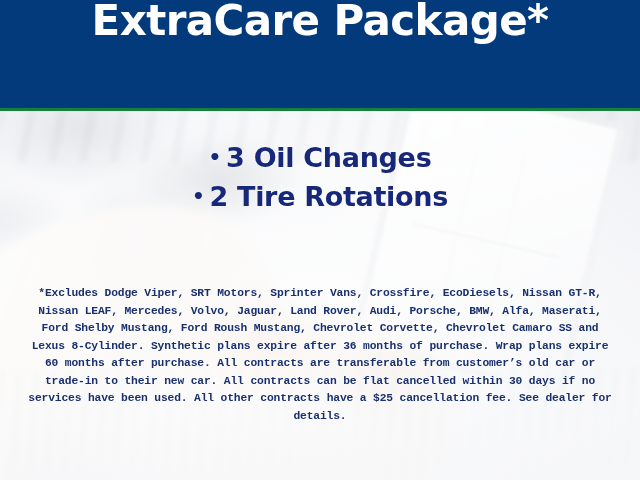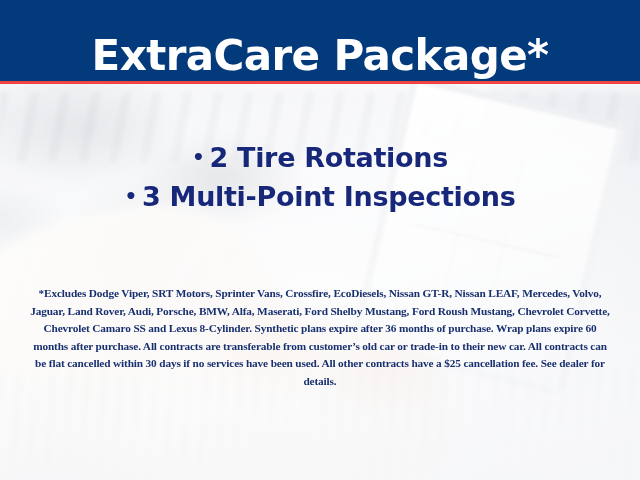--- a/index.html
+++ b/index.html
@@ -166,26 +166,26 @@
     background: radial-gradient(ellipse 520px 300px at 320px 300px,
                 rgba(255,255,255,.55), rgba(255,255,255,.18) 70%, rgba(255,255,255,0));
   }
 
   
   .header-band {
     position: absolute;
     left: 0;
     top: 0;
     width: 640px;
-    height: 84px;
+    height: 111px;
     background: #033a7b;
-    border-bottom: 3px solid #ef4444;
+    border-bottom: 3px solid #15803d;
     box-sizing: border-box;
     display: flex;
-    align-items: flex-end;
+    align-items: flex-start;
     justify-content: center;
   }
   .header-title {
     color: #ffffff;
     font-family: "DejaVu Sans", sans-serif;
     font-size: 42px;
     font-weight: bold;
     letter-spacing: -0.6px;
     line-height: 1;
     margin: 0;
@@ -221,21 +221,21 @@
   }
 
   
   .disclaimer {
     position: absolute;
     left: 28px;
     top: 285px;
     width: 584px;
     margin: 0;
     color: #19306f;
-    font-family: Liberation Serif, serif;
+    font-family: Liberation Mono, monospace;
     font-size: 11.3px;
     font-weight: bold;
     line-height: 17.5px;
     text-align: center;
     letter-spacing: -0.15px;
     text-shadow: 0 0 2px rgba(255,255,255,.8), 0 0 4px rgba(255,255,255,.6);
   }
 </style>
 </head>
 <body>
@@ -256,22 +256,22 @@
     <div class="bg-veil"></div>
     <div class="bg-veil2"></div>
   </div>
 
   <div class="header-band">
     <h1 class="header-title">ExtraCare Package*</h1>
   </div>
 
   <ul class="benefits">
     <li class="benefit-item">
+      <span class="benefit-bullet">•</span><span>3 Oil Changes</span>
+    </li>
+    <li class="benefit-item">
       <span class="benefit-bullet">•</span><span>2 Tire Rotations</span>
     </li>
-    <li class="benefit-item">
-      <span class="benefit-bullet">•</span><span>3 Multi-Point Inspections</span>
-    </li>
   </ul>
 
   <p class="disclaimer">*Excludes Dodge Viper, SRT Motors, Sprinter Vans, Crossfire, EcoDiesels, Nissan GT-R, Nissan LEAF, Mercedes, Volvo, Jaguar, Land Rover, Audi, Porsche, BMW, Alfa, Maserati, Ford Shelby Mustang, Ford Roush Mustang, Chevrolet Corvette, Chevrolet Camaro SS and Lexus 8-Cylinder. Synthetic plans expire after 36 months of purchase. Wrap plans expire 60 months after purchase. All contracts are transferable from customer’s old car or trade-in to their new car. All contracts can be flat cancelled within 30 days if no services have been used. All other contracts have a $25 cancellation fee. See dealer for details.</p>
 
 </div>
 
 </body></html>

